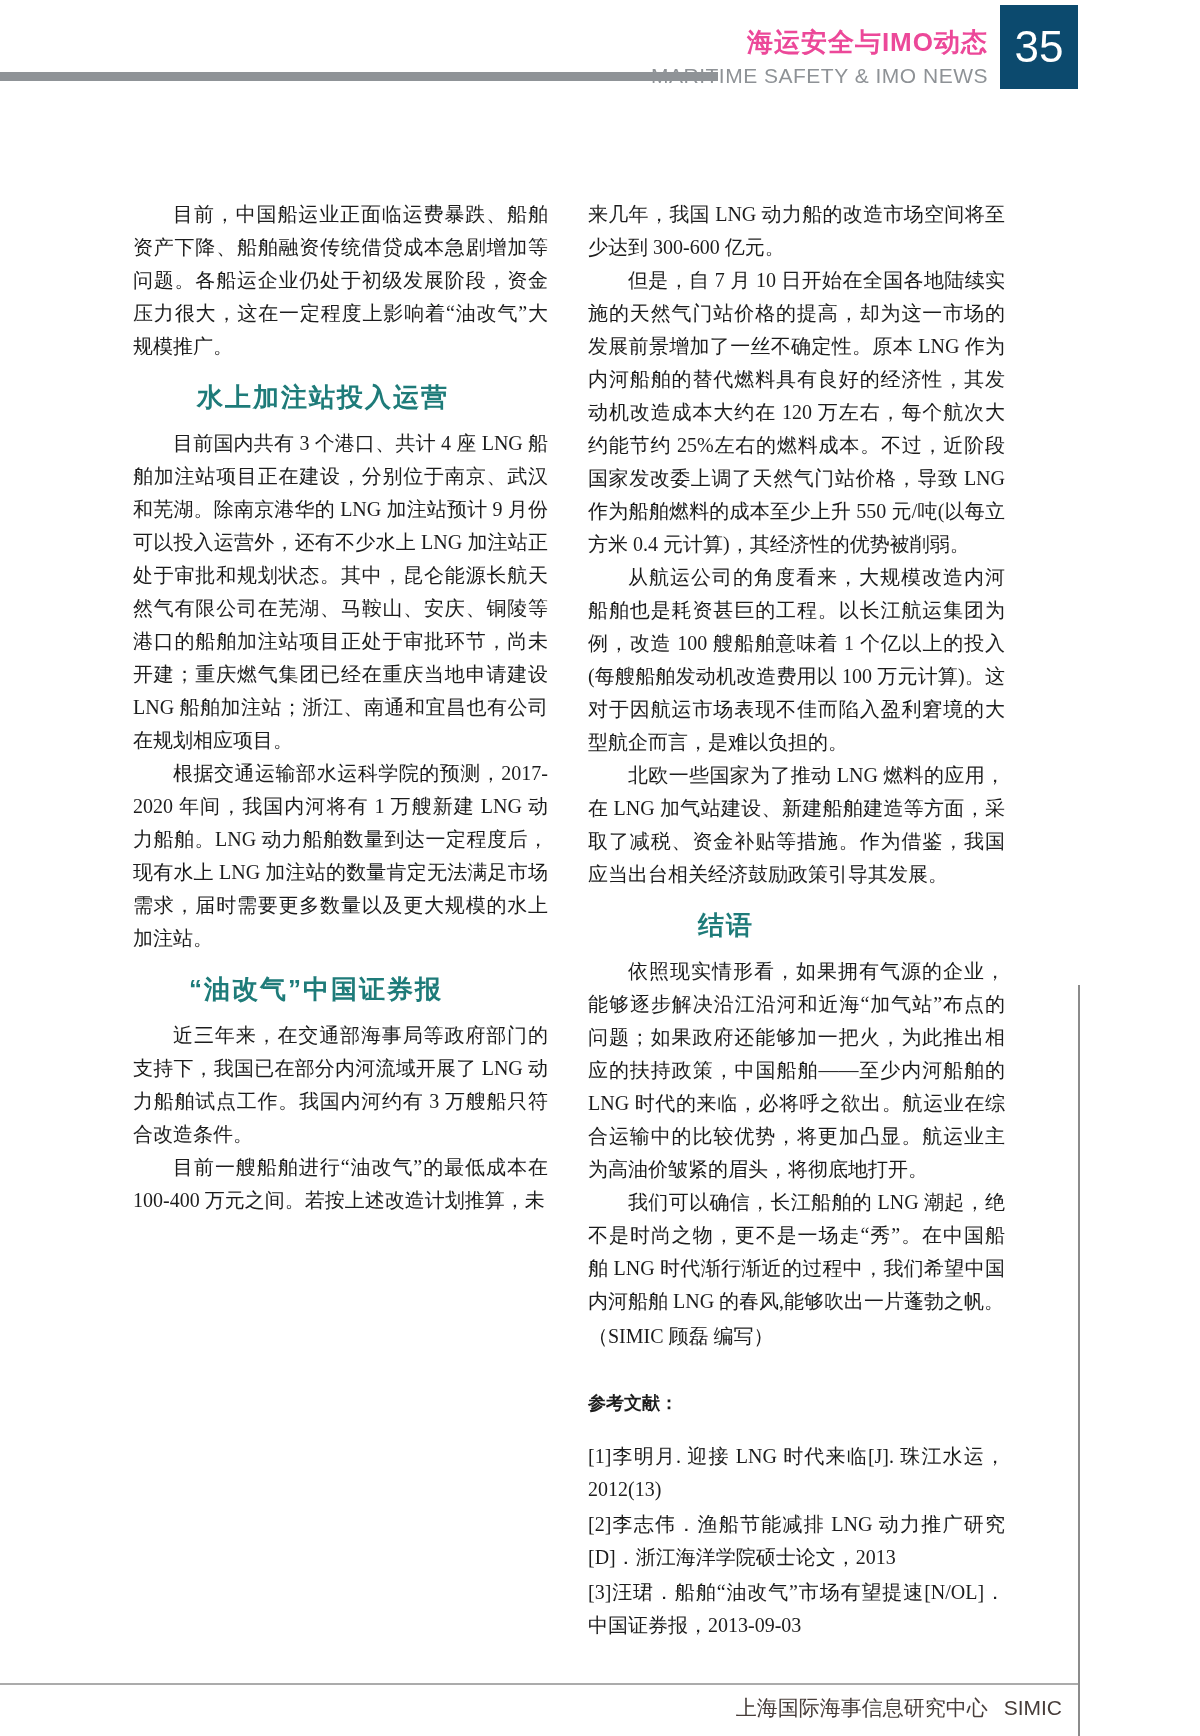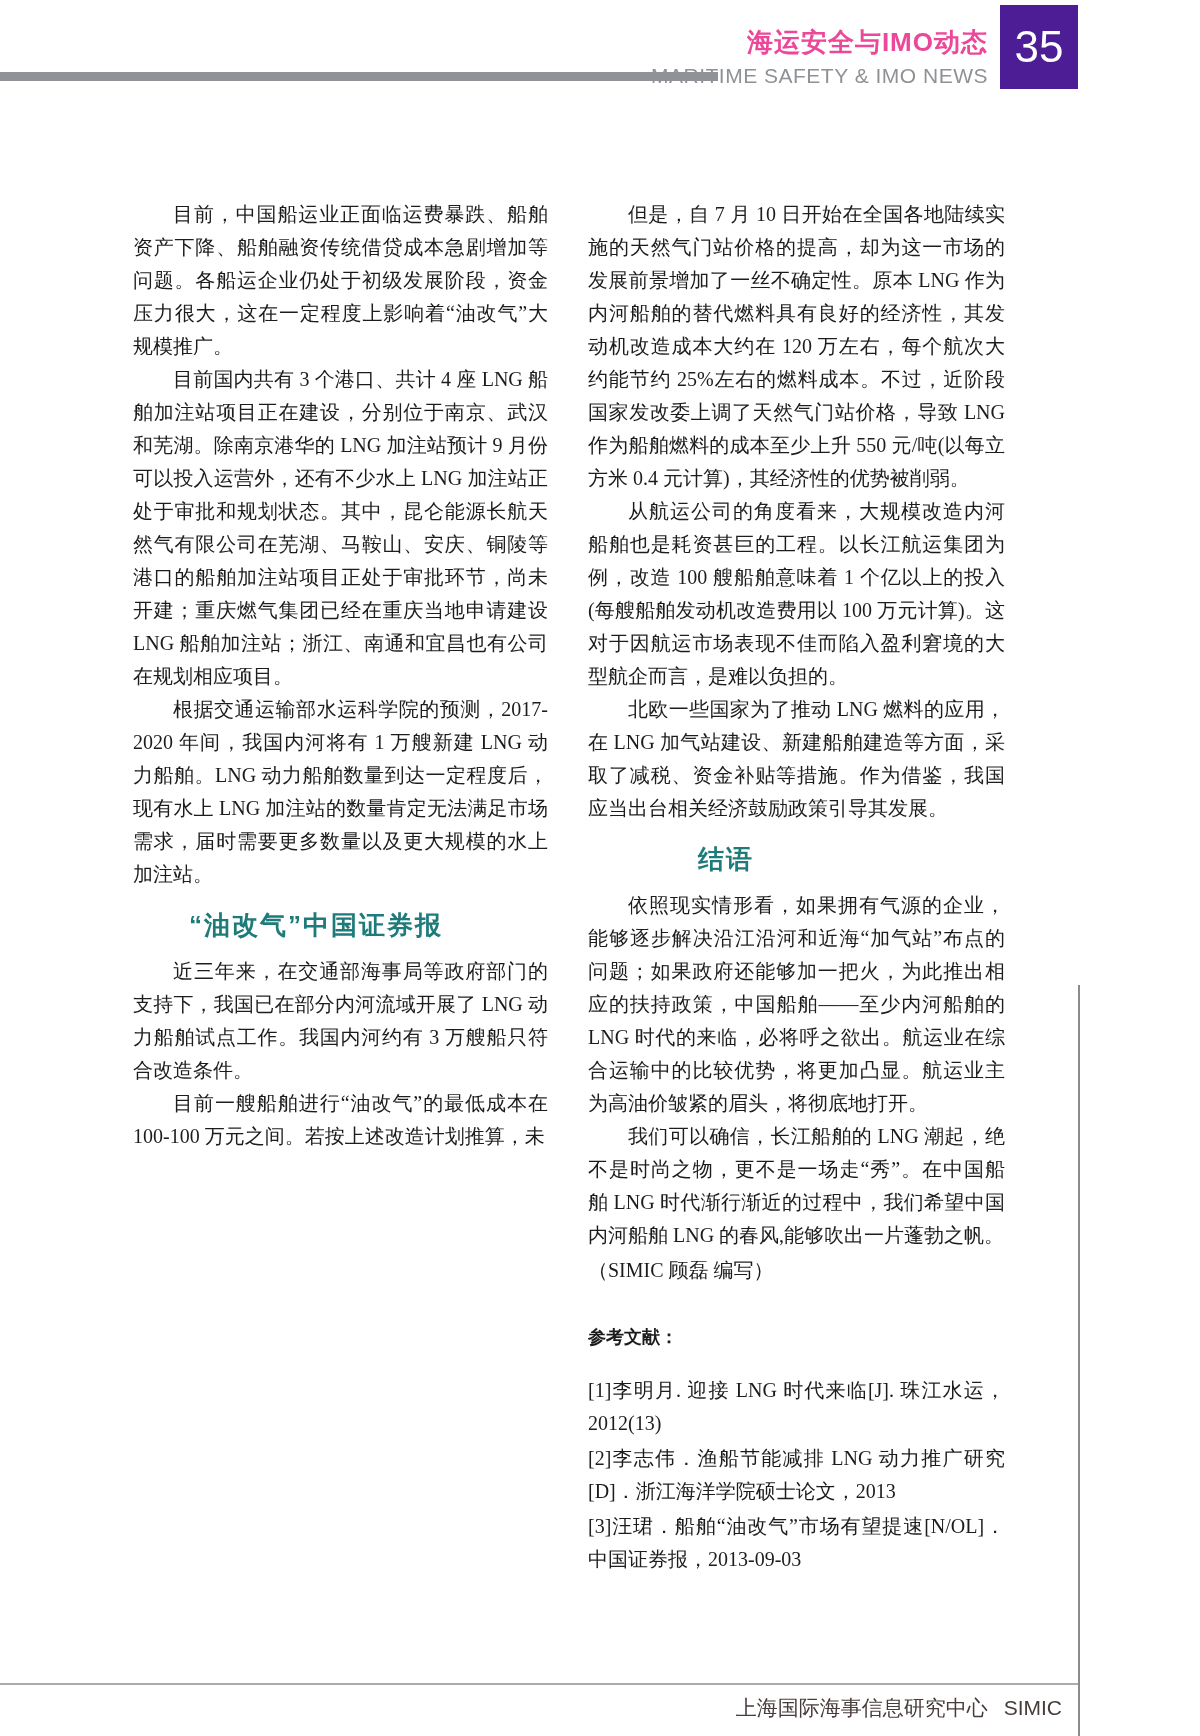--- a/index.html
+++ b/index.html
@@ -14,21 +14,21 @@
     font-family:"Liberation Sans","DejaVu Sans",sans-serif;font-weight:700;
     font-size:26px;line-height:46px;color:#ec4899;letter-spacing:1px;white-space:nowrap;
   }
   .title-en{
     position:absolute;right:212px;top:64px;
     font-family:"Liberation Sans","DejaVu Sans",sans-serif;font-weight:500;
     font-size:21px;color:#8e9296;letter-spacing:.5px;white-space:nowrap;
   }
   .gray-bar{position:absolute;left:0;top:72px;width:718px;height:9px;background:#8f9397;}
   .page-num{
-    position:absolute;left:1000px;top:5px;width:78px;height:84px;background:#4c1d95;
+    position:absolute;left:1000px;top:5px;width:78px;height:84px;background:#0c4a6e;
     color:#ffffff;font-family:"Liberation Sans","DejaVu Sans",sans-serif;font-size:44px;
     display:flex;align-items:center;justify-content:center;
   }
   
   .col{position:absolute;top:198px;font-size:20px;line-height:33px;text-align:justify;}
   .col-left{left:133px;width:415px;}
   .col-right{left:588px;width:417px;}
   .para{margin:0;text-indent:2em;}
   .para.cont{text-indent:0;}
   .heading{
@@ -65,28 +65,30 @@
     <div class="title-zh">海运安全与IMO动态</div>
     <div class="title-en">MARITIME SAFETY &amp; IMO NEWS</div>
     <div class="gray-bar"></div>
     <div class="page-num">
       <span>35</span>
     </div>
   </div>
 
   <section class="col col-left">
     <p class="para">目前，中国船运业正面临运费暴跌、船舶资产下降、船舶融资传统借贷成本急剧增加等问题。各船运企业仍处于初级发展阶段，资金压力很大，这在一定程度上影响着“油改气”大规模推广。</p>
+    <h2 class="heading hd-i64">水上加注站投入运营</h2>
     <p class="para">目前国内共有 3 个港口、共计 4 座 LNG 船舶加注站项目正在建设，分别位于南京、武汉和芜湖。除南京港华的 LNG 加注站预计 9 月份可以投入运营外，还有不少水上 LNG 加注站正处于审批和规划状态。其中，昆仑能源长航天然气有限公司在芜湖、马鞍山、安庆、铜陵等港口的船舶加注站项目正处于审批环节，尚未开建；重庆燃气集团已经在重庆当地申请建设 LNG 船舶加注站；浙江、南通和宜昌也有公司在规划相应项目。</p>
     <p class="para">根据交通运输部水运科学院的预测，2017-2020 年间，我国内河将有 1 万艘新建 LNG 动力船舶。LNG 动力船舶数量到达一定程度后，现有水上 LNG 加注站的数量肯定无法满足市场需求，届时需要更多数量以及更大规模的水上加注站。</p>
     <h2 class="heading hd-i56">“油改气”中国证券报</h2>
     <p class="para">近三年来，在交通部海事局等政府部门的支持下，我国已在部分内河流域开展了 LNG 动力船舶试点工作。我国内河约有 3 万艘船只符合改造条件。</p>
-    <p class="para">目前一艘船舶进行“油改气”的最低成本在 100-100 万元之间。若按上述改造计划推算，未</p>
+    <p class="para">目前一艘船舶进行“油改气”的最低成本在 100-400 万元之间。若按上述改造计划推算，未</p>
   </section>
 
   <section class="col col-right">
+    <p class="para cont">来几年，我国 LNG 动力船的改造市场空间将至少达到 300-600 亿元。</p>
     <p class="para">但是，自 7 月 10 日开始在全国各地陆续实施的天然气门站价格的提高，却为这一市场的发展前景增加了一丝不确定性。原本 LNG 作为内河船舶的替代燃料具有良好的经济性，其发动机改造成本大约在 120 万左右，每个航次大约能节约 25%左右的燃料成本。不过，近阶段国家发改委上调了天然气门站价格，导致 LNG 作为船舶燃料的成本至少上升 550 元/吨(以每立方米 0.4 元计算)，其经济性的优势被削弱。</p>
     <p class="para">从航运公司的角度看来，大规模改造内河船舶也是耗资甚巨的工程。以长江航运集团为例，改造 100 艘船舶意味着 1 个亿以上的投入(每艘船舶发动机改造费用以 100 万元计算)。这对于因航运市场表现不佳而陷入盈利窘境的大型航企而言，是难以负担的。</p>
     <p class="para">北欧一些国家为了推动 LNG 燃料的应用，在 LNG 加气站建设、新建船舶建造等方面，采取了减税、资金补贴等措施。作为借鉴，我国应当出台相关经济鼓励政策引导其发展。</p>
     <h2 class="heading hd-i110">结语</h2>
     <p class="para">依照现实情形看，如果拥有气源的企业，能够逐步解决沿江沿河和近海“加气站”布点的问题；如果政府还能够加一把火，为此推出相应的扶持政策，中国船舶——至少内河船舶的 LNG 时代的来临，必将呼之欲出。航运业在综合运输中的比较优势，将更加凸显。航运业主为高油价皱紧的眉头，将彻底地打开。</p>
     <p class="para">我们可以确信，长江船舶的 LNG 潮起，绝不是时尚之物，更不是一场走“秀”。在中国船舶 LNG 时代渐行渐近的过程中，我们希望中国内河船舶 LNG 的春风,能够吹出一片蓬勃之帆。</p>
     <p class="para attribution">（SIMIC  顾磊  编写）</p>
 
     <div class="refs">
       <p class="refs-label">参考文献：</p>

